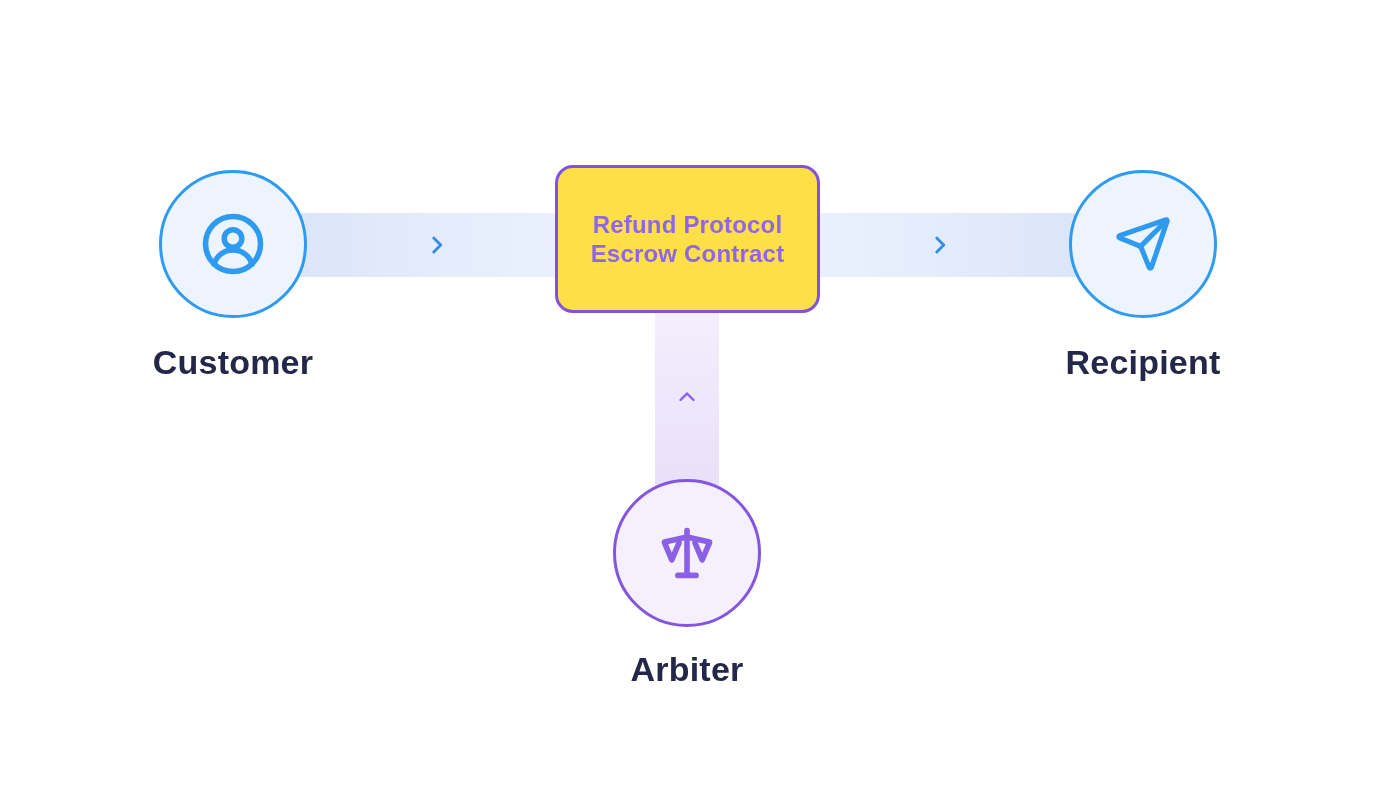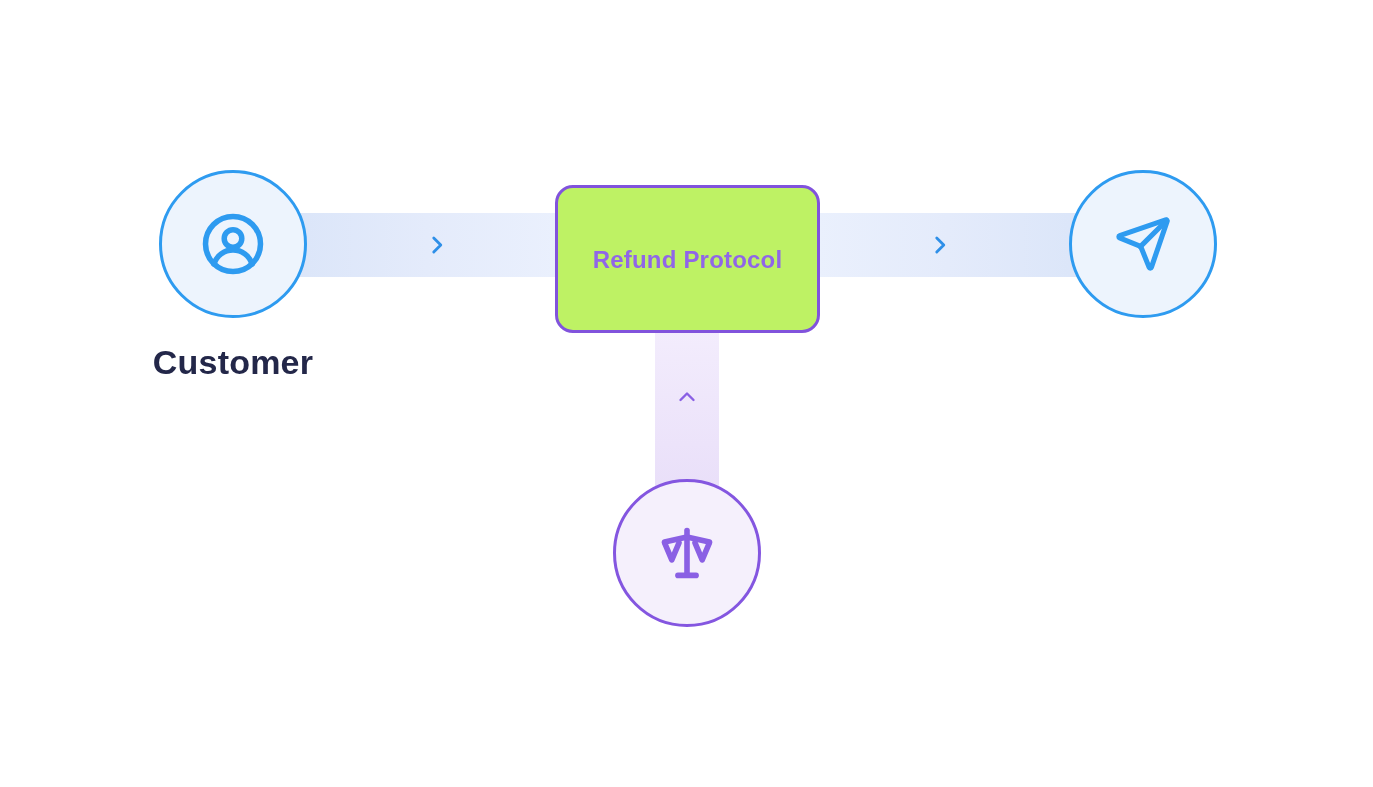--- a/index.html
+++ b/index.html
@@ -42,27 +42,26 @@
   }
   .node-blue { border: 3px solid #2e9bf0; background: #edf4fd; }
   .node-purple { border: 3px solid #8456e0; background: #f5f0fc; }
   .node-customer  { left: 159px;  top: 170px; }
   .node-recipient { left: 1069px; top: 170px; }
   .node-arbiter   { left: 613px;  top: 479px; }
   
   .contract-box {
     position: absolute;
     left: 555px; top: 165px; width: 265px; height: 148px;
-    background: #bef264;
+    background: #fde047;
     border: 3px solid #8153dc;
     border-radius: 18px;
     display: flex; flex-direction: column;
     align-items: center; justify-content: center;
     text-align: center;
-    margin-top: 20px;
   }
   .contract-line {
     color: #9066e8;
     font-size: 24px; font-weight: 700;
     line-height: 29px;
     letter-spacing: 0.2px;
   }
   
   .node-label {
     position: absolute;
@@ -107,20 +106,21 @@
       <svg class="icon-svg" width="66" height="66" viewBox="0 0 24 24" fill="none" stroke="#2e9bf0" stroke-width="2" stroke-linecap="round" stroke-linejoin="round">
         <circle cx="12" cy="12" r="10"></circle>
         <circle cx="12" cy="10" r="3.2"></circle>
         <path d="M18.9 19.3a7.2 7.2 0 0 0-13.8 0"></path>
       </svg>
     </span>
   </div>
 
   <div class="contract-box">
     <span class="contract-line">Refund Protocol</span>
+    <span class="contract-line">Escrow Contract</span>
   </div>
 
   <div class="node-circle node-blue node-recipient">
     <span>
       <svg class="icon-svg" width="58" height="58" viewBox="0 0 24 24" fill="none" stroke="#2e9bf0" stroke-width="2.1" stroke-linecap="round" stroke-linejoin="round">
         <path d="M14.536 21.686a.5.5 0 0 0 .937-.024l6.5-19a.496.496 0 0 0-.635-.635l-19 6.5a.5.5 0 0 0-.024.937l7.93 3.18a2 2 0 0 1 1.112 1.11z"></path>
         <path d="m21.854 2.147-10.94 10.939"></path>
       </svg>
     </span>
   </div>
@@ -131,14 +131,16 @@
         <path d="M12 3.6 V19.8"></path>
         <path d="M3.6 7.9 L12 6 L20.4 7.9"></path>
         <path d="M3.6 8.2 L6.3 14.6 L9 8.2"></path>
         <path d="M15 8.2 L17.7 14.6 L20.4 8.2"></path>
         <path d="M8.6 20.4 h6.8"></path>
       </svg>
     </span>
   </div>
 
   <div class="node-label label-customer">Customer</div>
+  <div class="node-label label-recipient">Recipient</div>
+  <div class="node-label label-arbiter">Arbiter</div>
 
 </div>
 
 </body></html>

